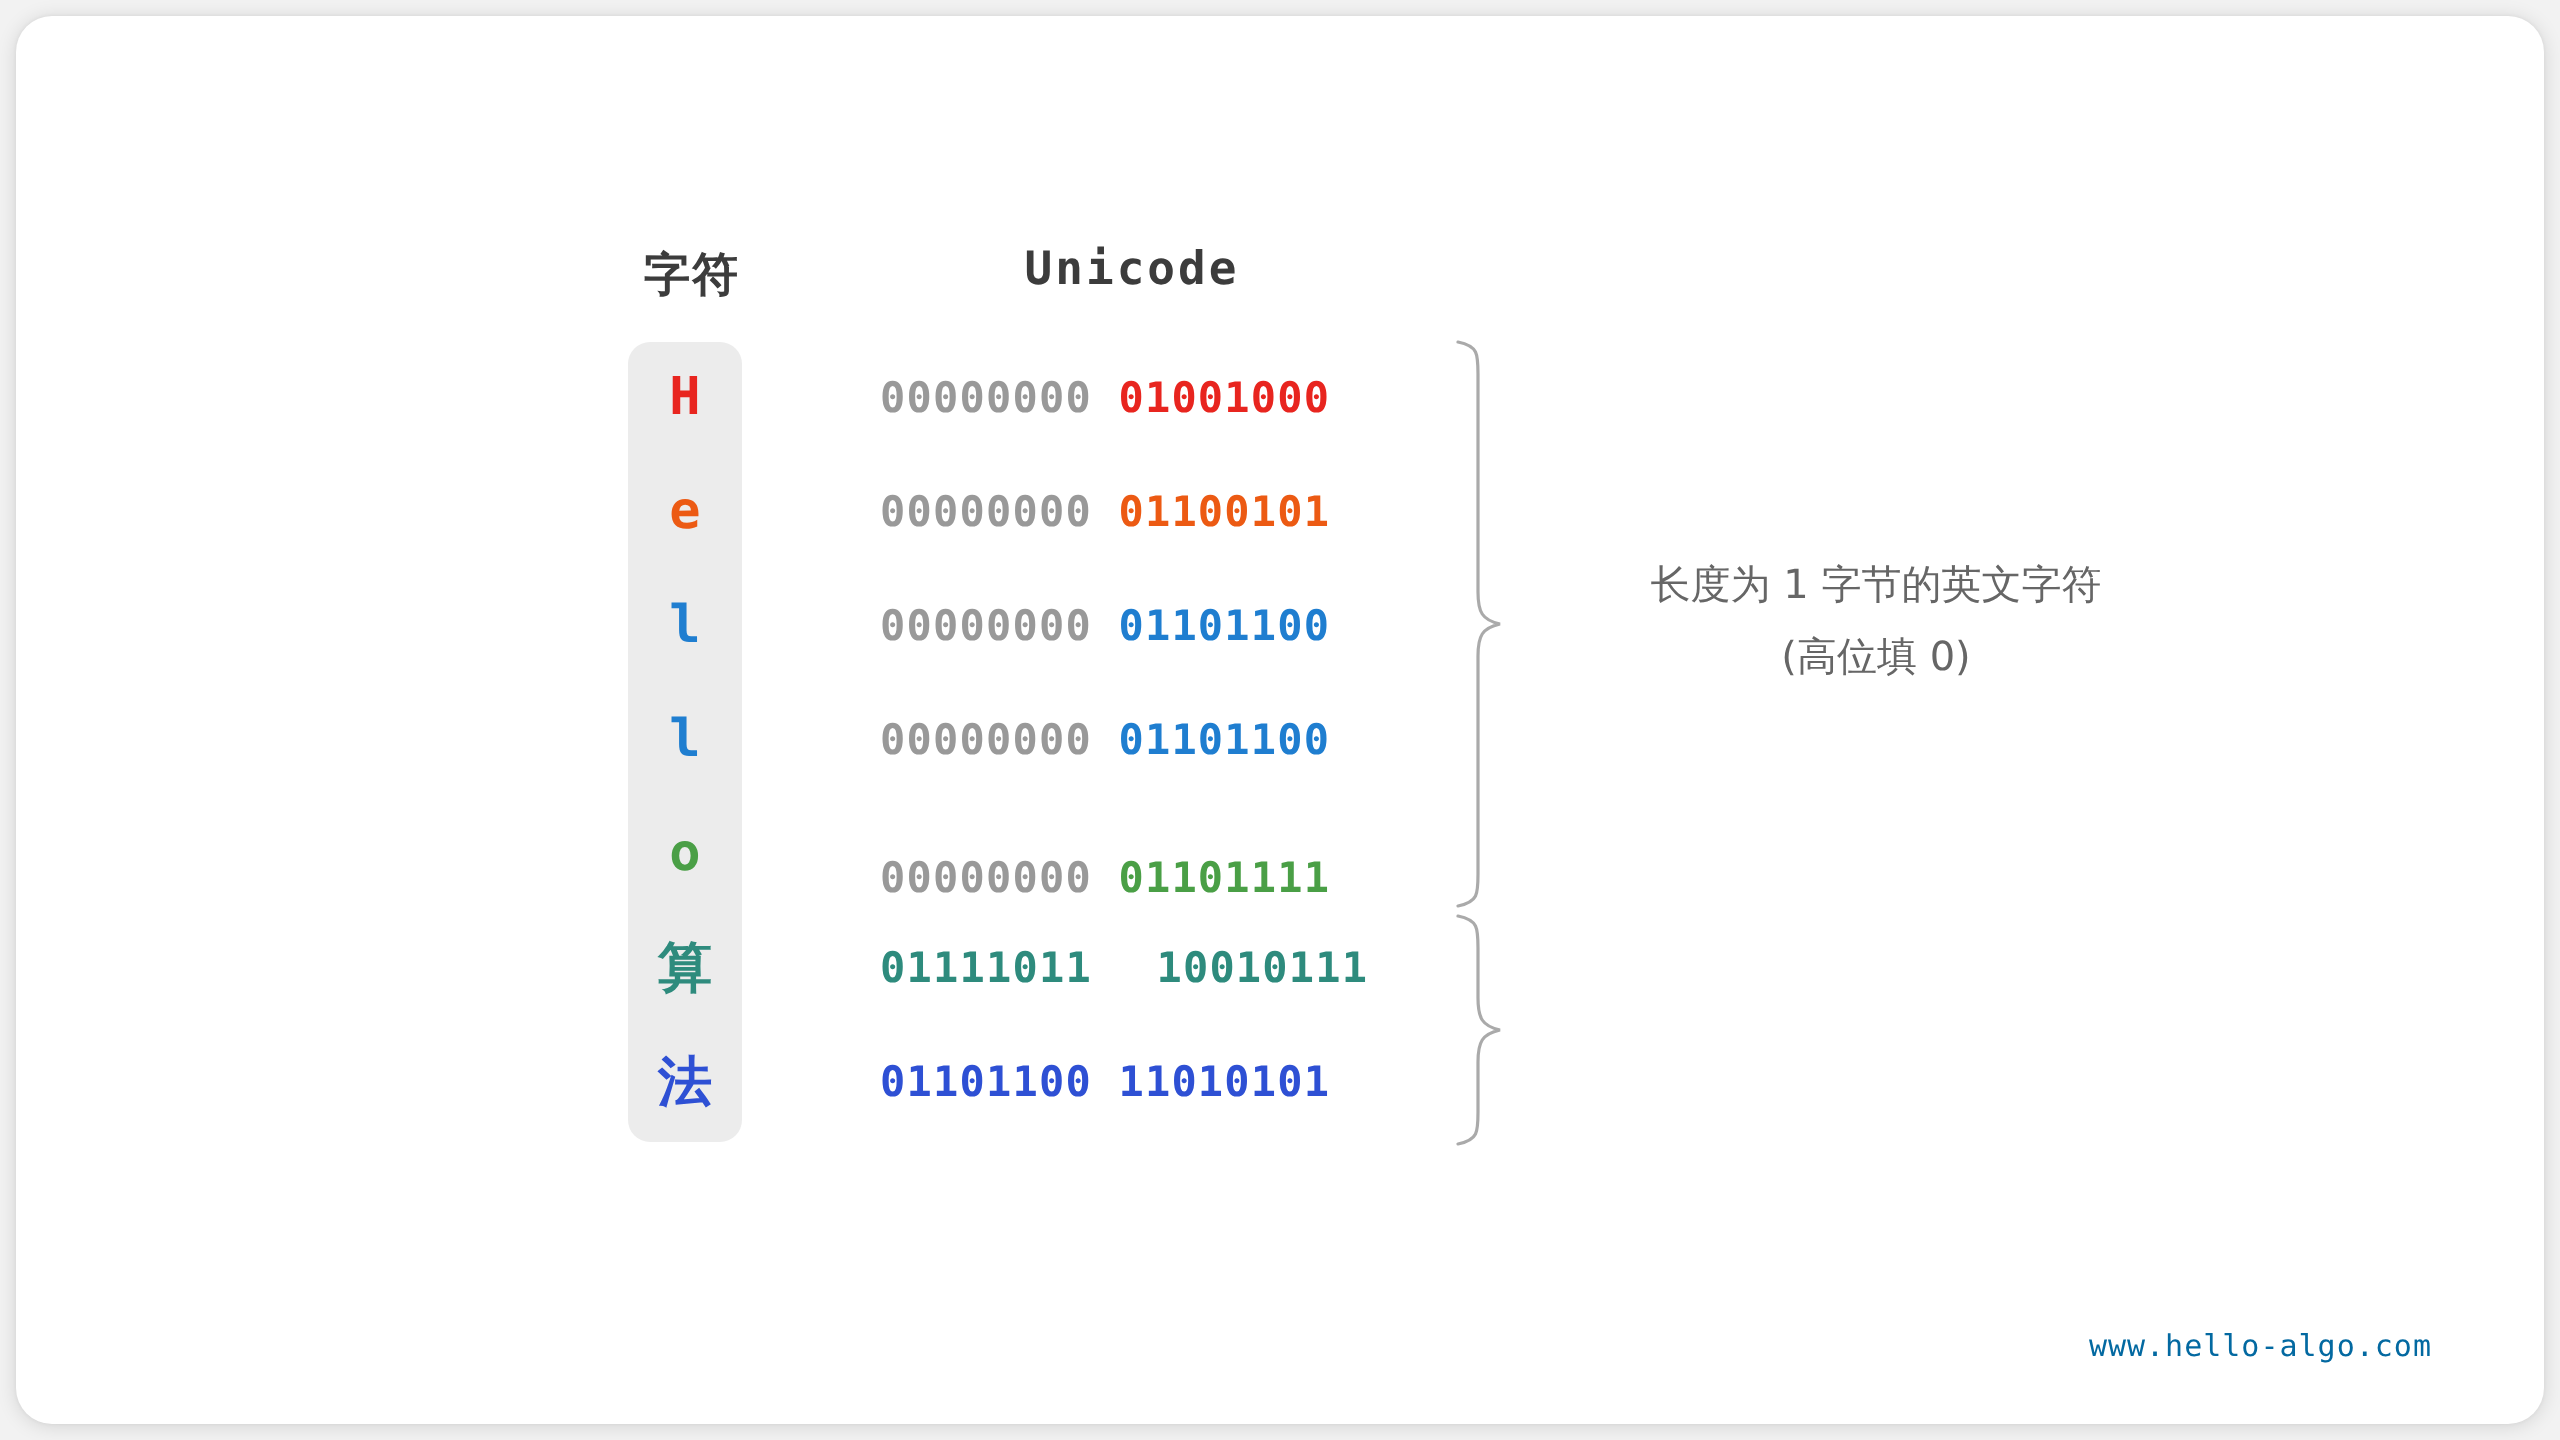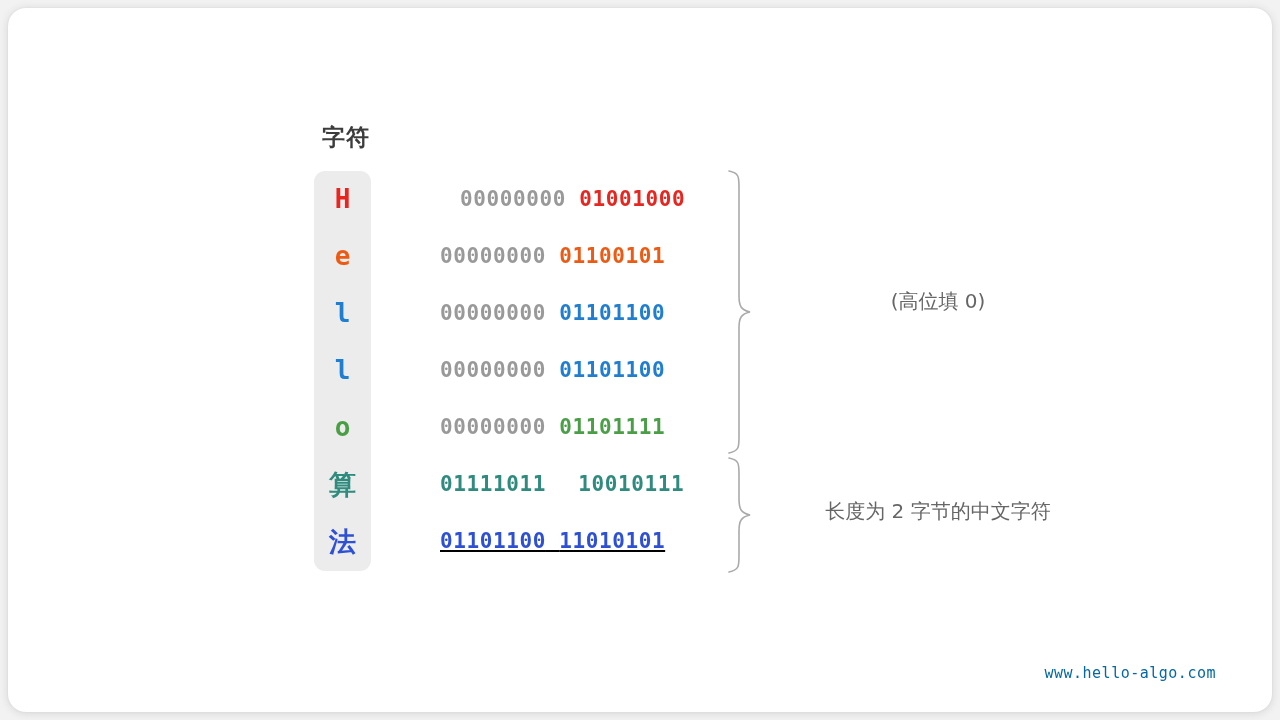--- a/index.html
+++ b/index.html
@@ -132,38 +132,39 @@
     letter-spacing: 0.5px;
   }
 </style>
 </head>
 <body>
 
 <div id="canvas">
   <div id="card">
 
     <div class="col-header" id="header-char">字符</div>
+    <div class="col-header" id="header-unicode">Unicode</div>
 
     <div id="char-panel"></div>
 
     <div id="rows-host">
         <div class="char-cell" style="top: 163px; color: rgb(232, 37, 31);">H</div>
-        <div class="bin-row" style="top: 163px; margin-left: 20px;"><span class="byte-hi" style="color: rgb(153, 153, 153);">00000000</span><span class="byte-sp">&nbsp;</span><span style="color: rgb(232, 37, 31);">01001000</span></div>
+        <div class="bin-row" style="top: 163px;"><span class="byte-hi" style="color: rgb(153, 153, 153);">00000000</span><span class="byte-sp">&nbsp;</span><span style="color: rgb(232, 37, 31);">01001000</span></div>
         <div class="char-cell" style="top: 220px; color: rgb(236, 90, 19);">e</div>
         <div class="bin-row" style="top: 220px;"><span class="byte-hi" style="color: rgb(153, 153, 153);">00000000</span><span class="byte-sp">&nbsp;</span><span style="color: rgb(236, 90, 19);">01100101</span></div>
         <div class="char-cell" style="top: 277px; color: rgb(31, 126, 208);">l</div>
         <div class="bin-row" style="top: 277px;"><span class="byte-hi" style="color: rgb(153, 153, 153);">00000000</span><span class="byte-sp">&nbsp;</span><span style="color: rgb(31, 126, 208);">01101100</span></div>
         <div class="char-cell" style="top: 334px; color: rgb(31, 126, 208);">l</div>
         <div class="bin-row" style="top: 334px;"><span class="byte-hi" style="color: rgb(153, 153, 153);">00000000</span><span class="byte-sp">&nbsp;</span><span style="color: rgb(31, 126, 208);">01101100</span></div>
         <div class="char-cell" style="top: 391px; color: rgb(74, 159, 70);">o</div>
-        <div class="bin-row" style="top: 391px;"><span class="byte-hi" style="color: rgb(153, 153, 153);">00000000</span><span class="byte-sp">&nbsp;</span><span style="color: rgb(74, 159, 70);">01101111</span></div>
+        <div class="bin-row" style="top: 403px;"><span class="byte-hi" style="color: rgb(153, 153, 153);">00000000</span><span class="byte-sp">&nbsp;</span><span style="color: rgb(74, 159, 70);">01101111</span></div>
         <div class="char-cell cjk" style="top: 448px; color: rgb(46, 139, 125);">算</div>
         <div class="bin-row" style="top: 448px;"><span style="color: rgb(46, 139, 125);">01111011</span><span class="byte-sp">&nbsp;</span><span style="color: rgb(46, 139, 125); margin-left: 19px;">10010111</span></div>
         <div class="char-cell cjk" style="top: 505px; color: rgb(46, 80, 212);">法</div>
-        <div class="bin-row" style="top: 505px; text-decoration: underline;"><span style="color: rgb(46, 80, 212);">01101100</span><span class="byte-sp">&nbsp;</span><span style="color: rgb(46, 80, 212);">11010101</span></div>
+        <div class="bin-row" style="top: 505px;"><span style="color: rgb(46, 80, 212);">01101100</span><span class="byte-sp">&nbsp;</span><span style="color: rgb(46, 80, 212);">11010101</span></div>
       </div>
 
     <svg class="brace" id="brace-1" style="left:718px; top:160px;" width="26" height="288" viewBox="0 0 26 288">
       <path d="M 3 3
                C 13 5, 13 9, 13 19
                L 13 128
                C 13 138, 15 142, 24 144
                C 15 146, 13 150, 13 160
                L 13 269
                C 13 279, 13 283, 3 285" fill="none" stroke="#aaaaaa" stroke-width="1.6" stroke-linecap="round"></path>
@@ -173,23 +174,21 @@
       <path d="M 3 3
                C 13 5, 13 9, 13 19
                L 13 44
                C 13 54, 15 58, 24 60
                C 15 62, 13 66, 13 76
                L 13 101
                C 13 111, 13 115, 3 117" fill="none" stroke="#aaaaaa" stroke-width="1.6" stroke-linecap="round"></path>
     </svg>
 
     <div class="annot" id="annot-1" style="left:785px; top:271px; width:290px;">
+      <span>长度为 1 字节的英文字符</span>
       <span class="sub">(高位填 0)</span>
     </div>
 
-    <div class="annot" id="annot-2" style="left:785px; top:490px; width:290px;">
-      <span>长度为 2 字节的中文字符</span>
-    </div>
 
     <div id="watermark">www.hello-algo.com</div>
 
   </div>
 </div>
 
 </body></html>

